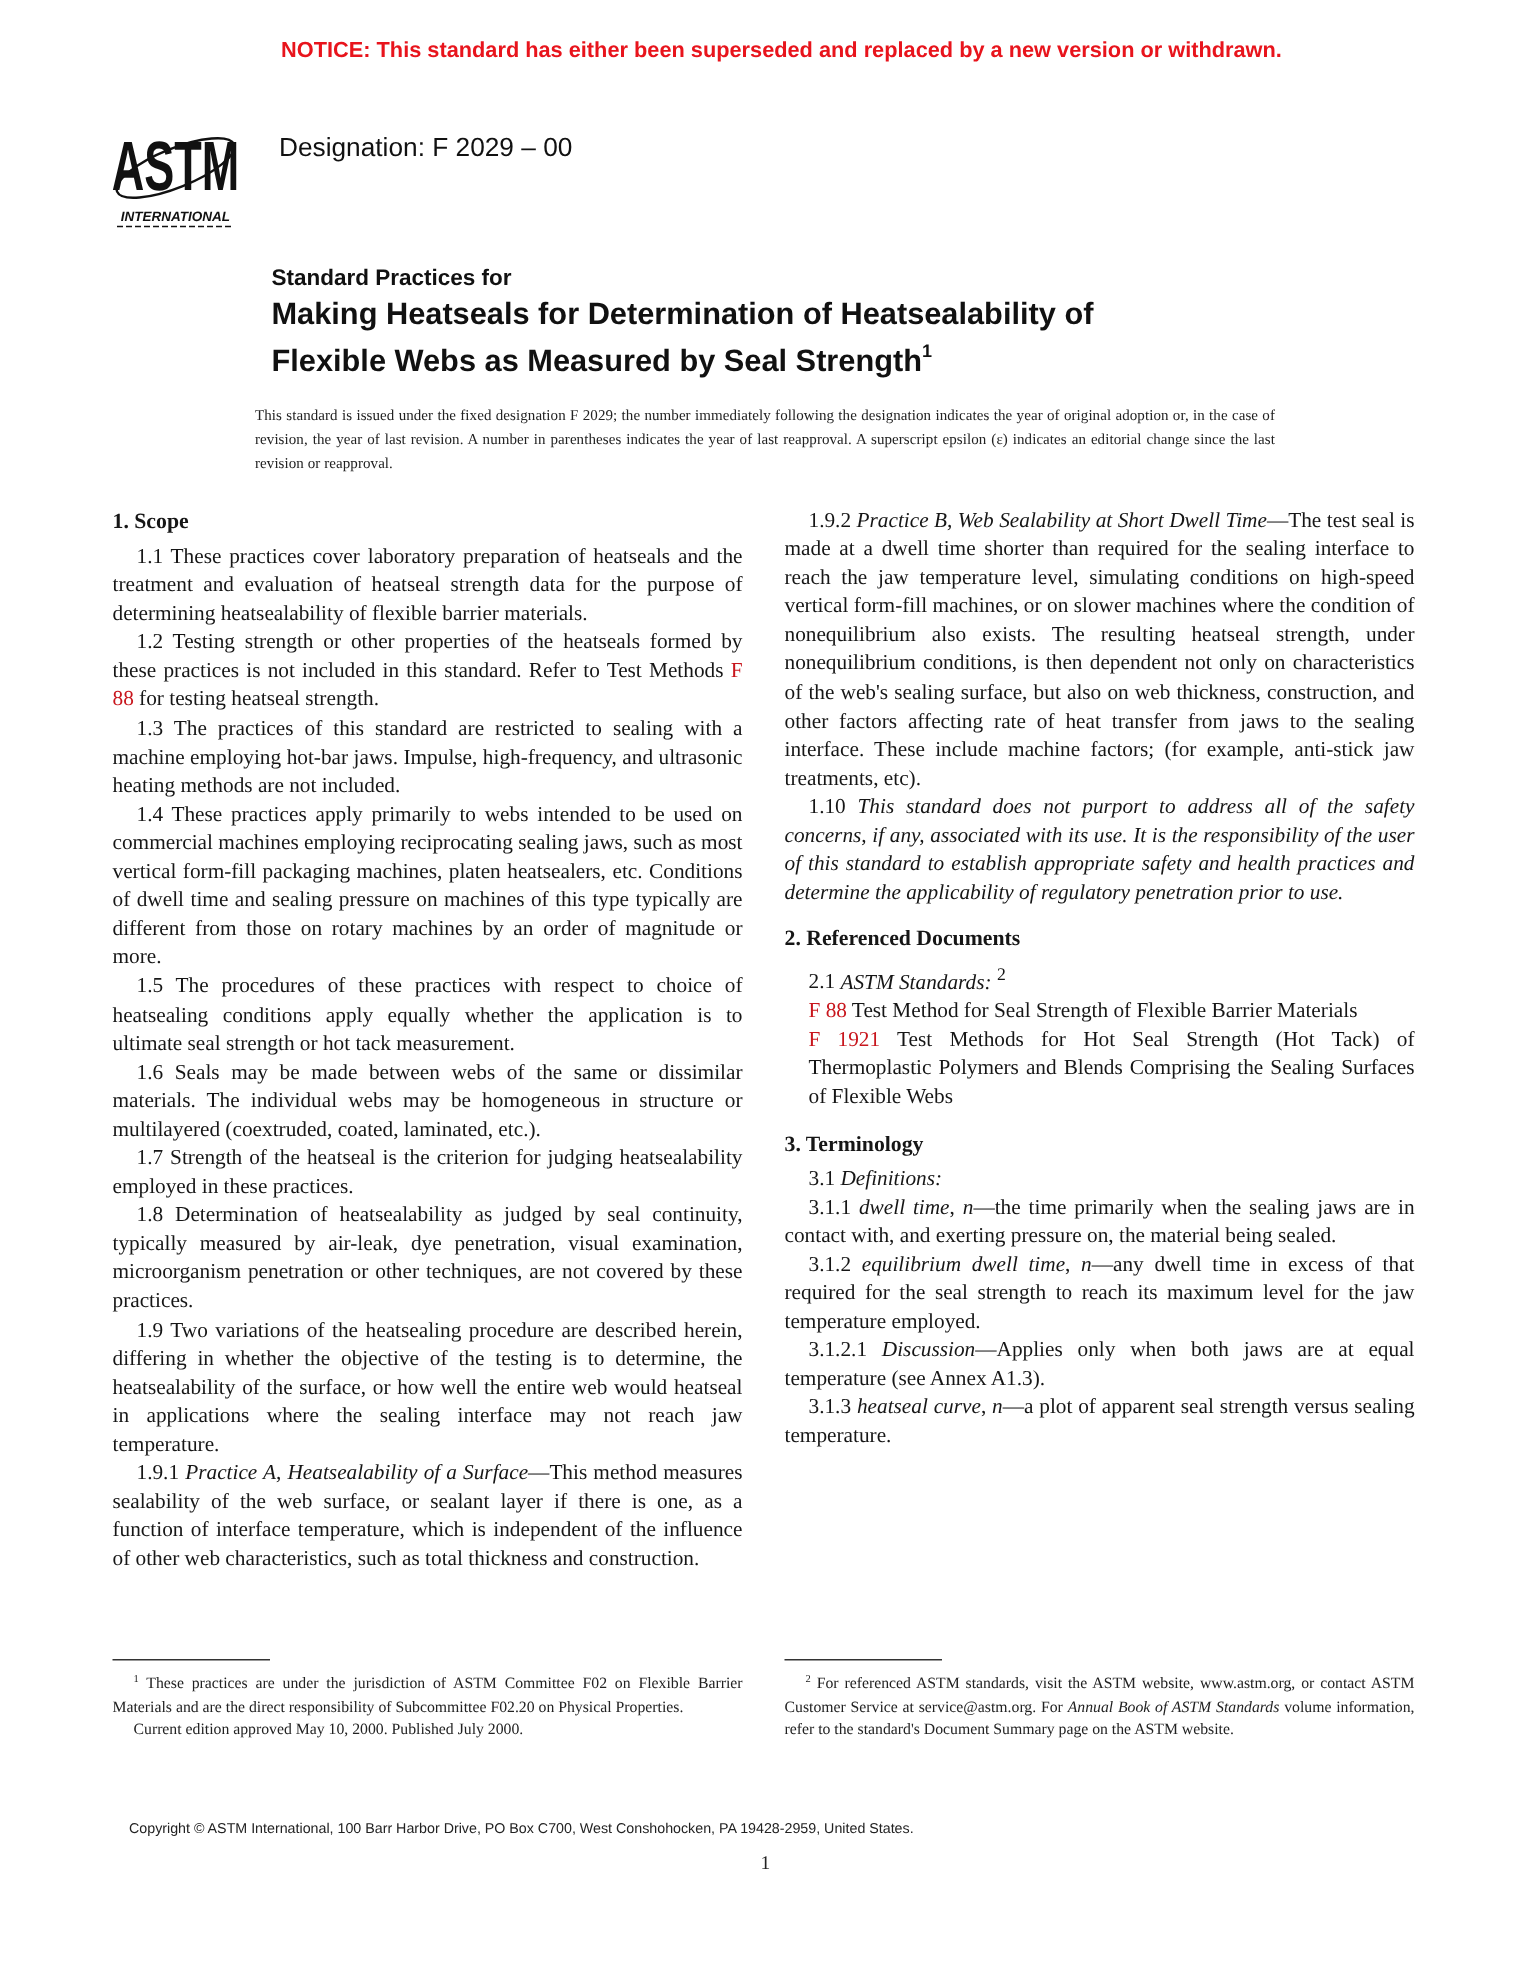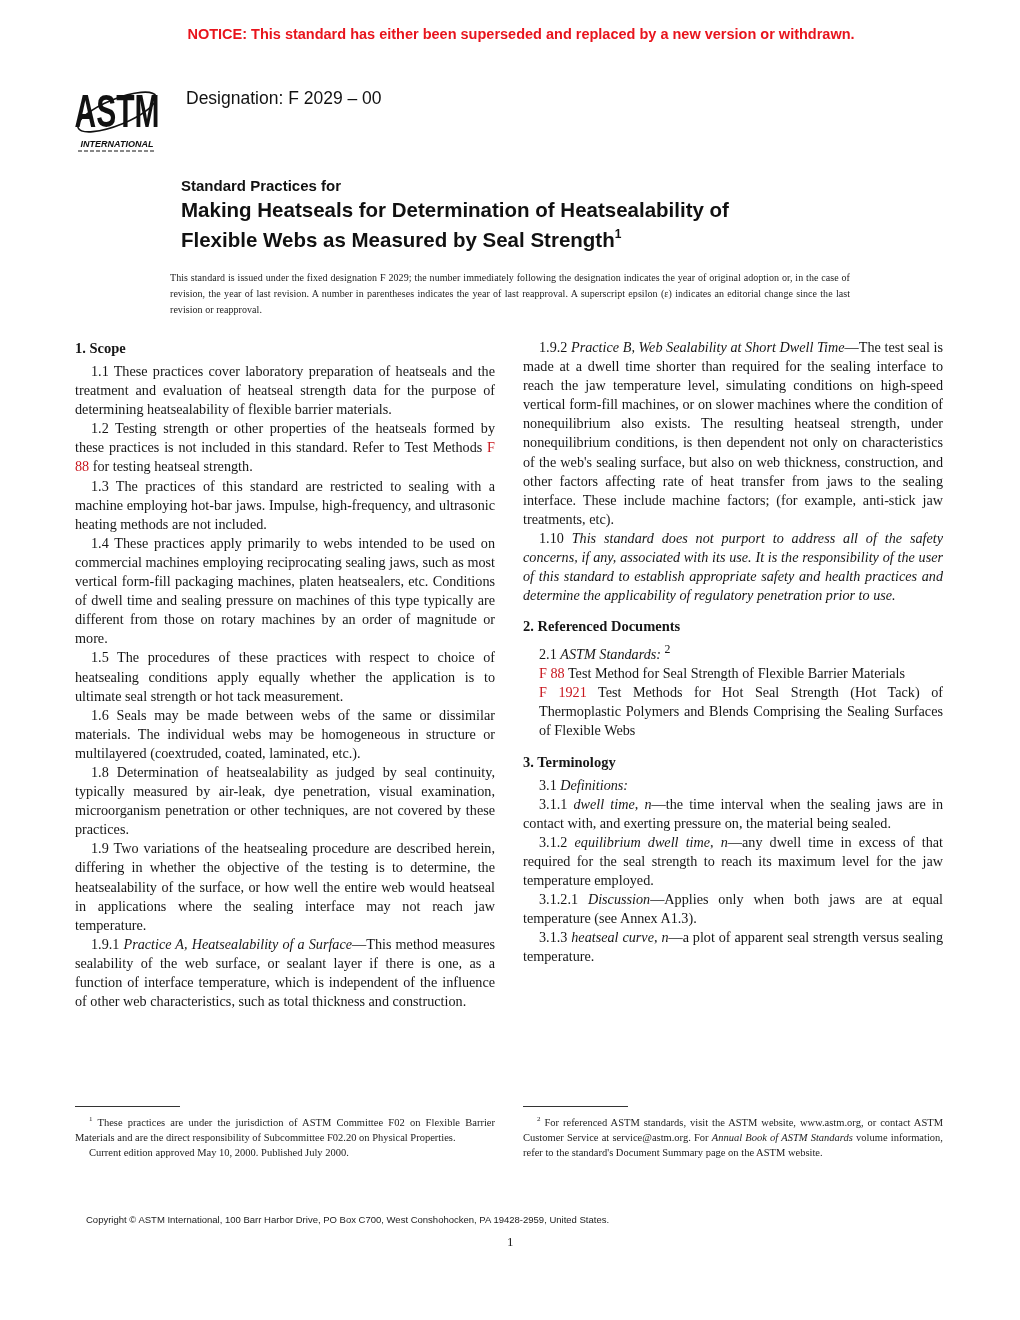--- a/index.html
+++ b/index.html
@@ -66,37 +66,38 @@
 <div class="issued serif">This standard is issued under the fixed designation F 2029; the number immediately following the designation indicates the year of original adoption or, in the case of revision, the year of last revision. A number in parentheses indicates the year of last reapproval. A superscript epsilon (ε) indicates an editorial change since the last revision or reapproval.</div>
 
 <div class="col left serif">
   <h2>1.  Scope</h2>
   <p>1.1 These practices cover laboratory preparation of heatseals and the treatment and evaluation of heatseal strength data for the purpose of determining heatsealability of flexible barrier materials.</p>
   <p><span>1.2 Testing strength or other properties of the heatseals formed by these practices is not included in this standard. Refer to Test Methods </span><span class="red">F 88</span><span> for testing heatseal strength.</span></p>
   <p>1.3 The practices of this standard are restricted to sealing with a machine employing hot-bar jaws. Impulse, high-frequency, and ultrasonic heating methods are not included.</p>
   <p>1.4 These practices apply primarily to webs intended to be used on commercial machines employing reciprocating sealing jaws, such as most vertical form-fill packaging machines, platen heatsealers, etc. Conditions of dwell time and sealing pressure on machines of this type typically are different from those on rotary machines by an order of magnitude or more.</p>
   <p>1.5 The procedures of these practices with respect to choice of heatsealing conditions apply equally whether the application is to ultimate seal strength or hot tack measurement.</p>
   <p>1.6 Seals may be made between webs of the same or dissimilar materials. The individual webs may be homogeneous in structure or multilayered (coextruded, coated, laminated, etc.).</p>
+  <p>1.7 Strength of the heatseal is the criterion for judging heatsealability employed in these practices.</p>
   <p>1.8 Determination of heatsealability as judged by seal continuity, typically measured by air-leak, dye penetration, visual examination, microorganism penetration or other techniques, are not covered by these practices.</p>
   <p>1.9 Two variations of the heatsealing procedure are described herein, differing in whether the objective of the testing is to determine, the heatsealability of the surface, or how well the entire web would heatseal in applications where the sealing interface may not reach jaw temperature.</p>
   <p><span>1.9.1 </span><i>Practice A, Heatsealability of a Surface</i><span>—This method measures sealability of the web surface, or sealant layer if there is one, as a function of interface temperature, which is independent of the influence of other web characteristics, such as total thickness and construction.</span></p>
 </div>
 
 <div class="col right serif">
   <p><span>1.9.2 </span><i>Practice B, Web Sealability at Short Dwell Time</i><span>—The test seal is made at a dwell time shorter than required for the sealing interface to reach the jaw temperature level, simulating conditions on high-speed vertical form-fill machines, or on slower machines where the condition of nonequilibrium also exists. The resulting heatseal strength, under nonequilibrium conditions, is then dependent not only on characteristics of the web's sealing surface, but also on web thickness, construction, and other factors affecting rate of heat transfer from jaws to the sealing interface. These include machine factors; (for example, anti-stick jaw treatments, etc).</span></p>
   <p><span>1.10 </span><i>This standard does not purport to address all of the safety concerns, if any, associated with its use. It is the responsibility of the user of this standard to establish appropriate safety and health practices and determine the applicability of regulatory penetration prior to use.</i></p>
 
   <h2 class="spaced">2.  Referenced Documents</h2>
   <p><span>2.1 </span><i>ASTM Standards:</i> <sup>2</sup></p>
   <p class="ref"><span class="red">F 88</span><span> Test Method for Seal Strength of Flexible Barrier Materials</span></p>
   <p class="ref"><span class="red">F 1921</span><span> Test Methods for Hot Seal Strength (Hot Tack) of Thermoplastic Polymers and Blends Comprising the Sealing Surfaces of Flexible Webs</span></p>
 
   <h2 class="spaced">3.  Terminology</h2>
   <p><span>3.1 </span><i>Definitions:</i></p>
-  <p><span>3.1.1 </span><i>dwell time</i>, <i>n</i><span>—the time interval when the sealing jaws are in contact with, and exerting pressure on, the material being sealed.</span></p>
+  <p><span>3.1.1 </span><i>dwell time</i>, <i>n</i><span>—the time primarily when the sealing jaws are in contact with, and exerting pressure on, the material being sealed.</span></p>
   <p><span>3.1.2 </span><i>equilibrium dwell time</i>, <i>n</i><span>—any dwell time in excess of that required for the seal strength to reach its maximum level for the jaw temperature employed.</span></p>
   <p><span>3.1.2.1 </span><i>Discussion</i><span>—Applies only when both jaws are at equal temperature (see Annex A1.3).</span></p>
   <p><span>3.1.3 </span><i>heatseal curve</i>, <i>n</i><span>—a plot of apparent seal strength versus sealing temperature.</span></p>
 </div>
 
 <div class="fn-rule" style="left:75px;"></div>
 <div class="fn serif" style="left:75px;">
   <p><sup>1</sup><span> These practices are under the jurisdiction of ASTM Committee F02 on Flexible Barrier Materials and are the direct responsibility of Subcommittee F02.20 on Physical Properties.</span></p>
   <p>Current edition approved May 10, 2000. Published July 2000.</p>
 </div>

